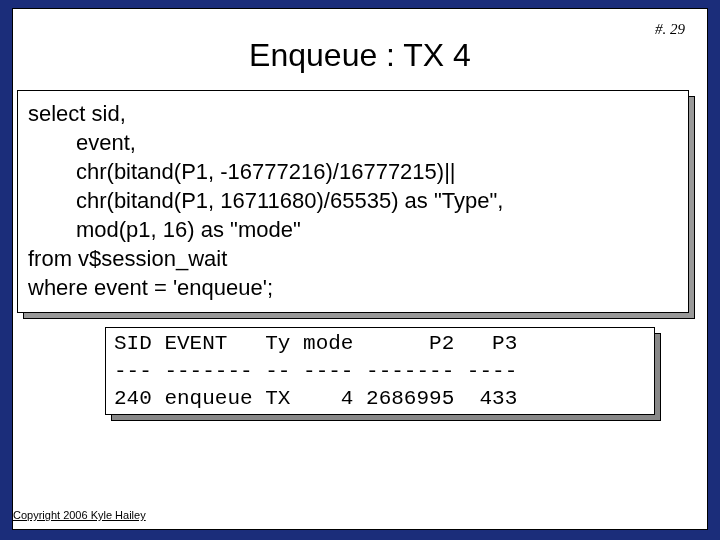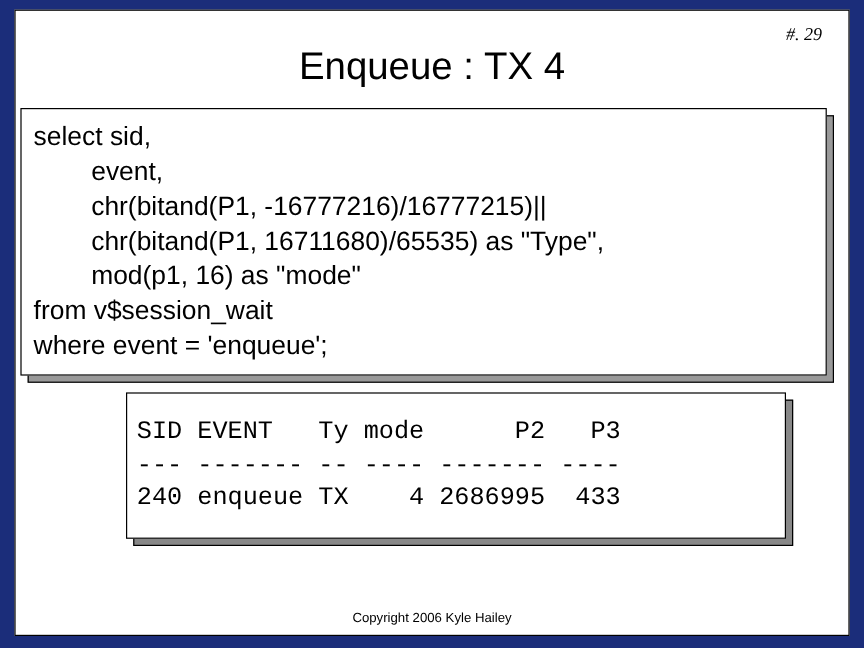--- a/index.html
+++ b/index.html
@@ -65,34 +65,34 @@
     position: absolute;
     left: 6px; top: 6px;
     right: -6px; bottom: -6px;
     background: #888;
     border: 1px solid #000;
   }
   .result-box {
     position: relative;
     background: #fff;
     border: 1px solid #000;
-    padding: 19px 8px;
+    padding: 2px 8px;
     font-family: "Courier New", monospace;
     font-size: 21px;
     line-height: 1.3;
     color: #000;
     white-space: pre;
   }
   .copyright {
     position: absolute;
     bottom: 8px;
     width: 100%;
-    text-align: center;
     font-size: 11px;
     color: #000;
+    text-decoration: underline;
   }
 </style>
 </head>
 <body>
 
 <div class="slide">
   <div class="page-num">#. 29</div>
   <div class="title">Enqueue : TX 4</div>
 
   <div class="code-box-wrap">

